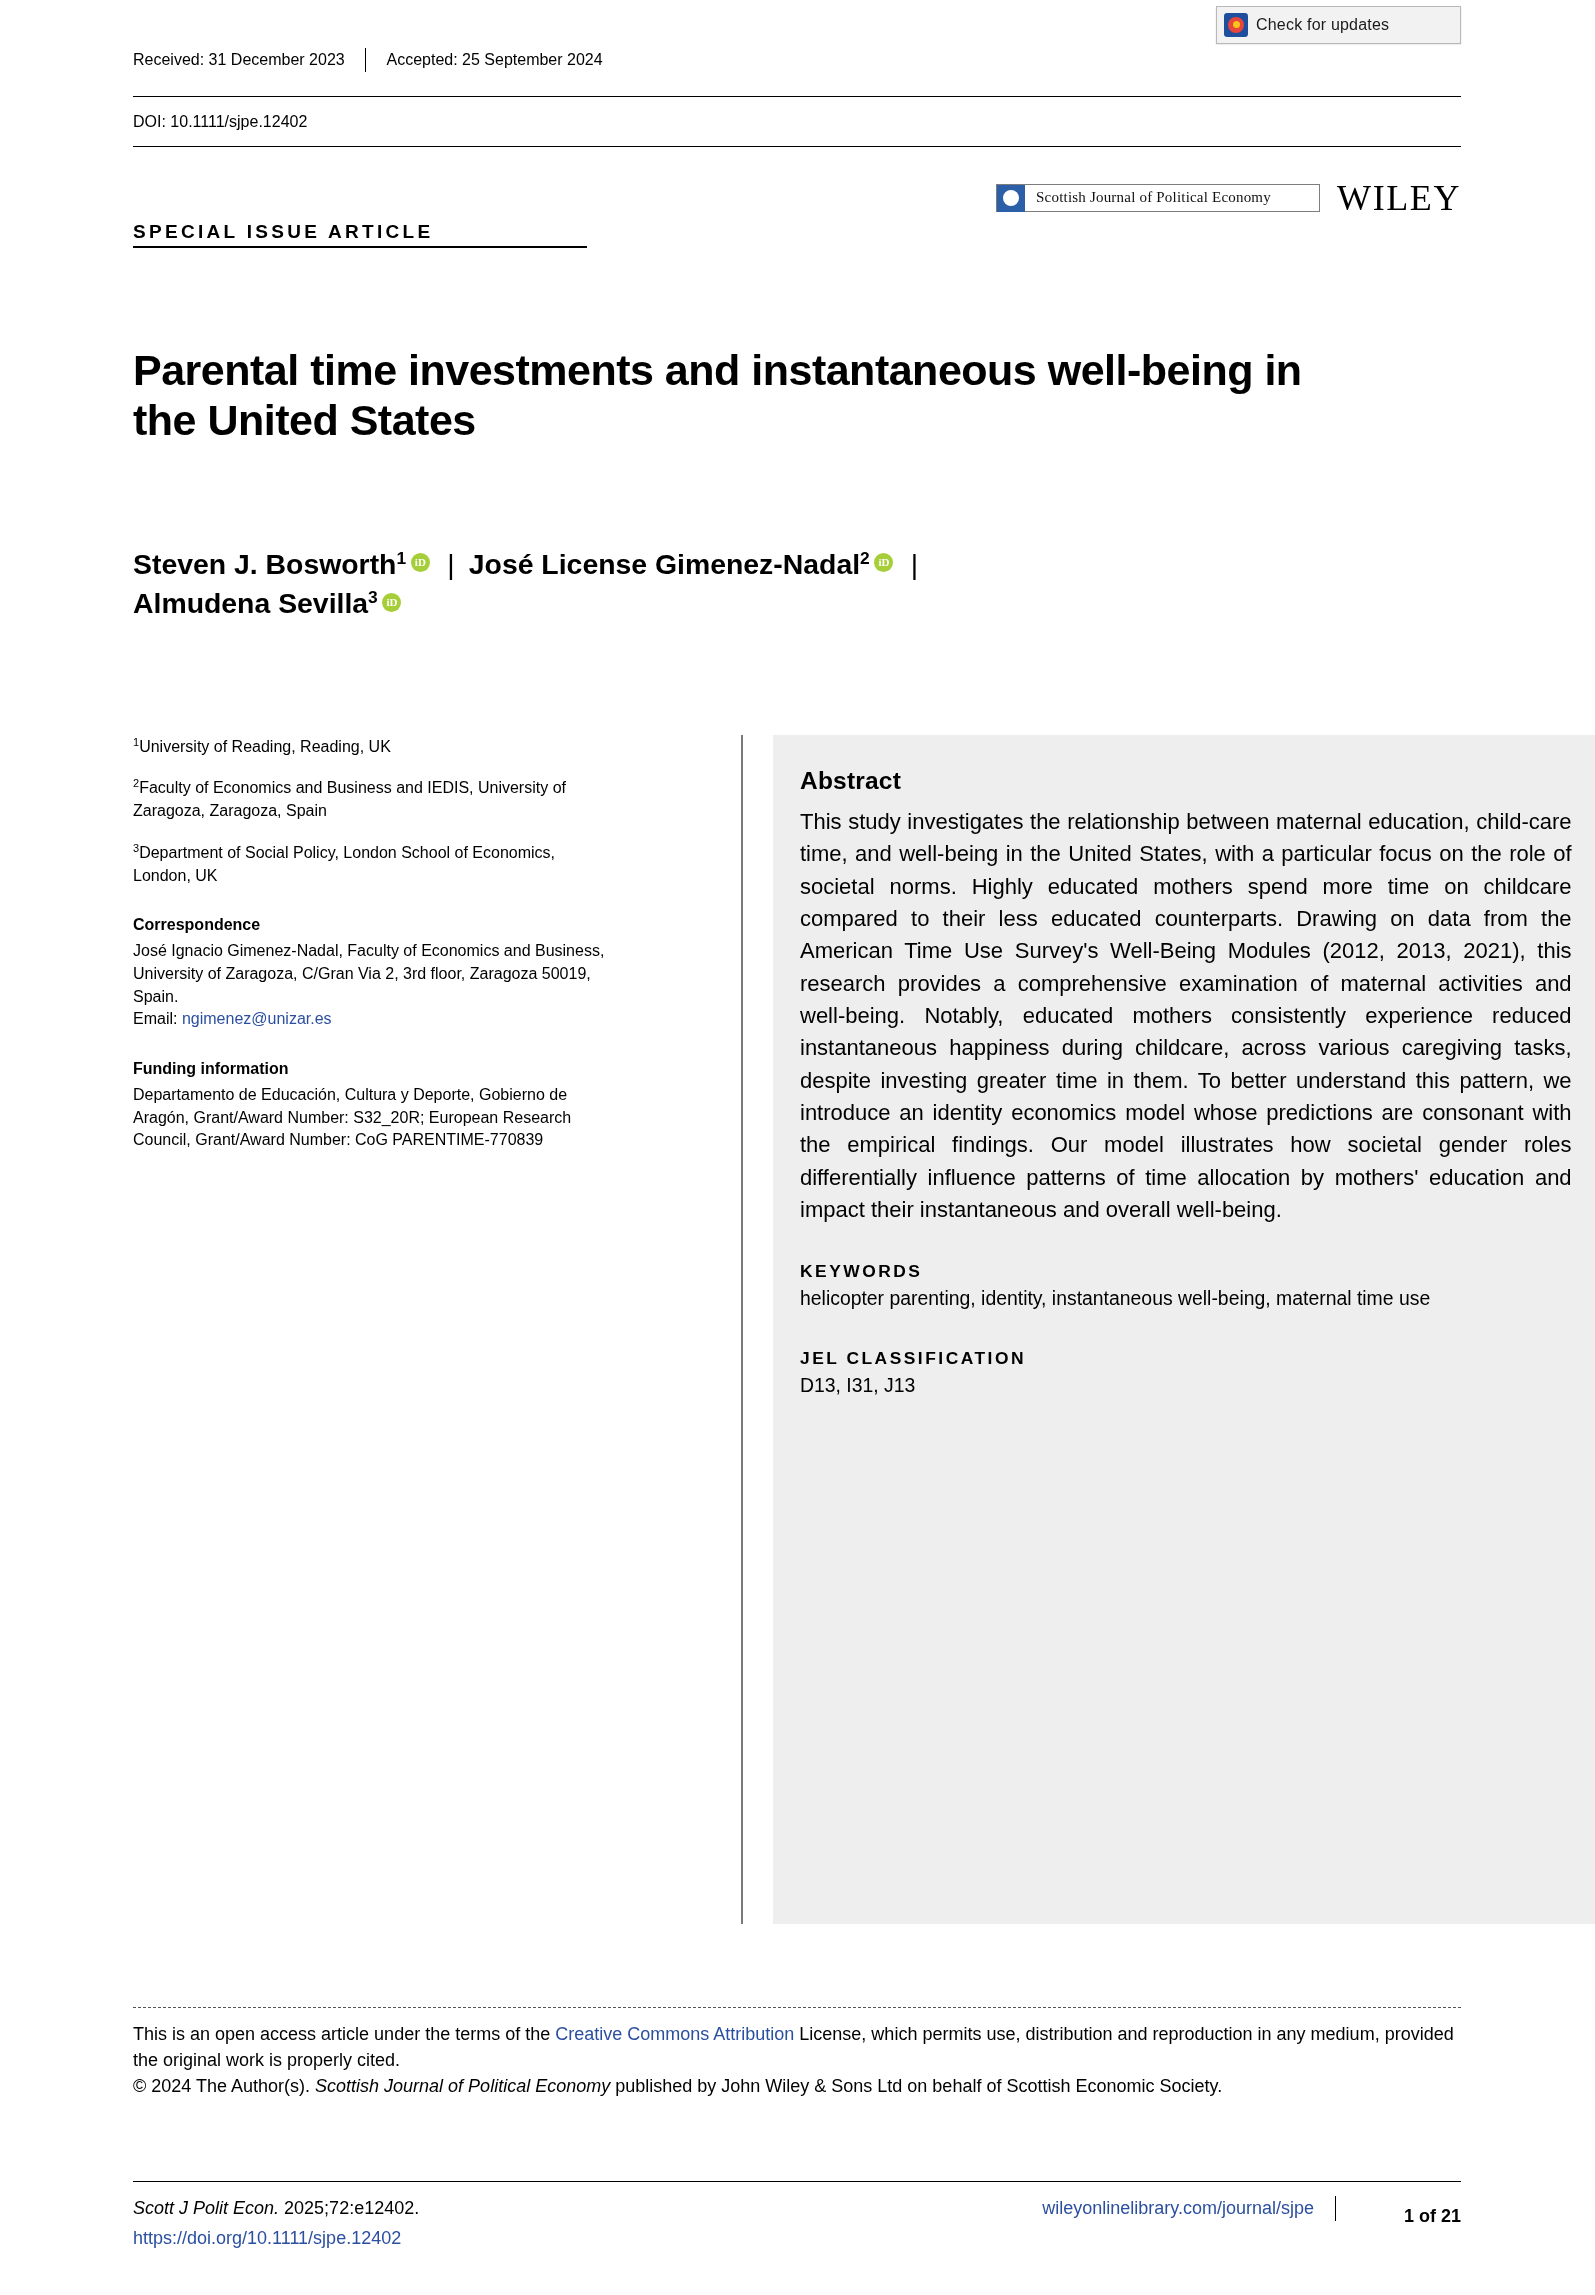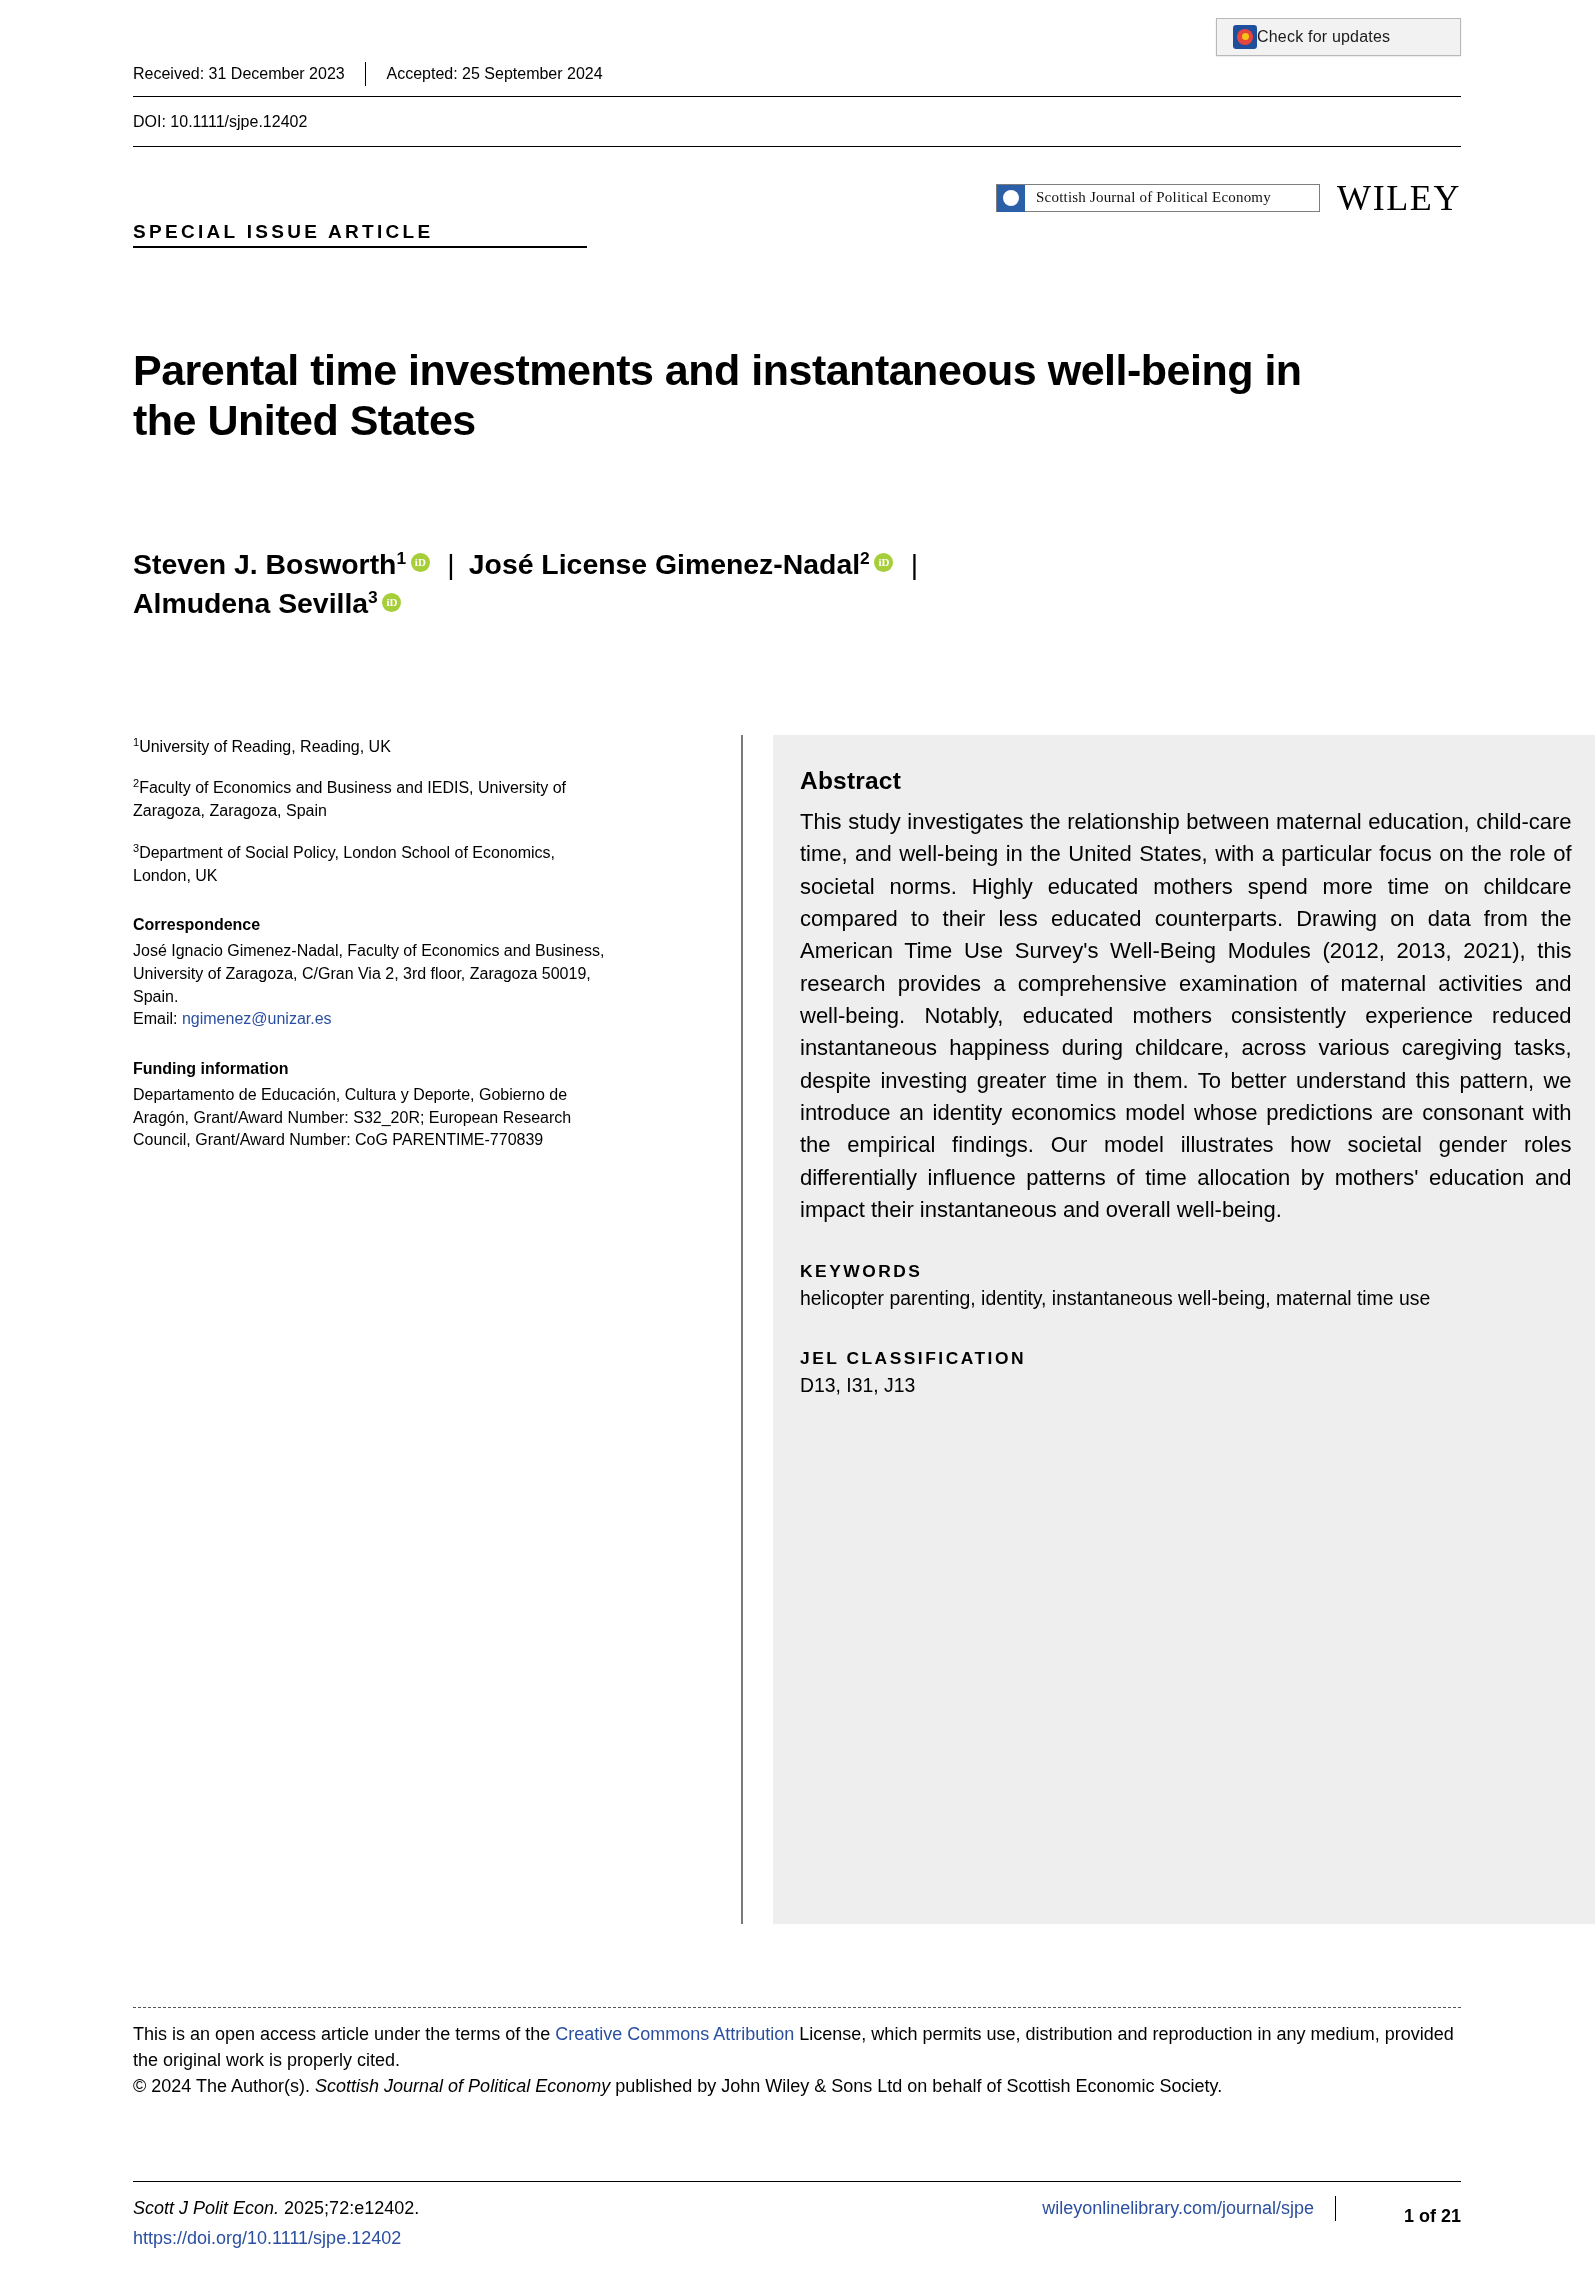--- a/index.html
+++ b/index.html
@@ -23,28 +23,29 @@
     left: 133px;
     top: 0;
     width: 1328px;
     height: 2295px;
   }
 
   
   .updates-badge {
     position: absolute;
     right: 0px;
-    top: 18px;
+    top: 6px;
     width: 245px;
     height: 38px;
     border: 0.8px solid #b8b8b8;
     background: #f2f2f2;
     display: flex;
     align-items: center;
-    padding-left: 16px;
+    gap: 8px;
+    padding-left: 7px;
     box-sizing: border-box;
     box-shadow: 0 0.8px 1.6px rgba(0,0,0,0.15);
   }
   .updates-badge .cfu-icon {
     width: 24px;
     height: 24px;
     border-radius: 3.2px;
     background: #1f4e9c;
     position: relative;
     flex: none;
@@ -69,21 +70,21 @@
     font-size: 16px;
     color: #1a1a1a;
     letter-spacing: 0.2px;
     white-space: nowrap;
   }
 
   
   .received-row {
     position: absolute;
     left: 0;
-    top: 62px;
+    top: 48px;
     width: 1328px;
     font-size: 16px;
     color: #000;
     display: flex;
     align-items: center;
   }
   .received-row .sep {
     display: inline-block;
     width: 0.8px;
     height: 24px;

